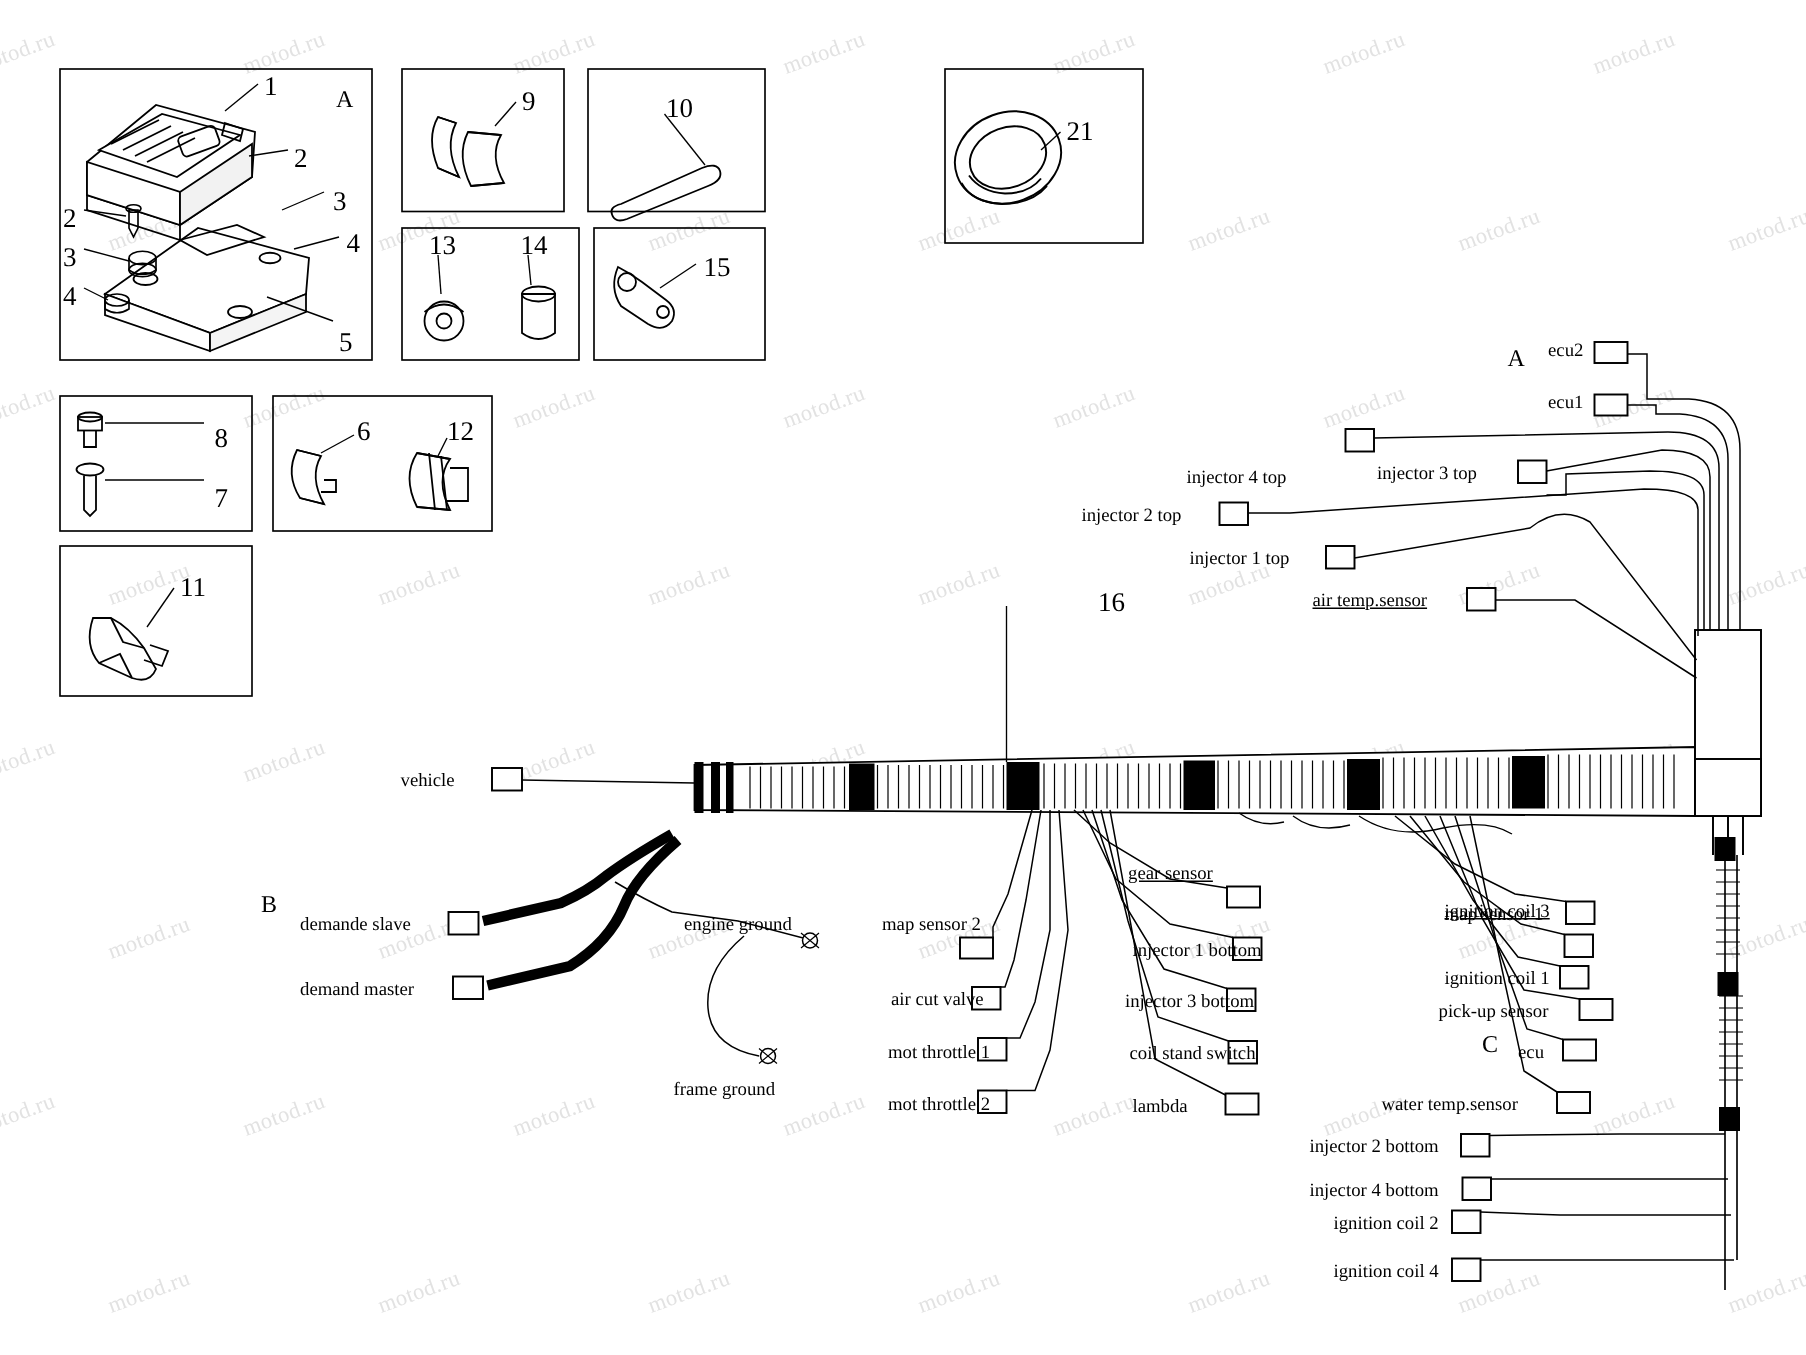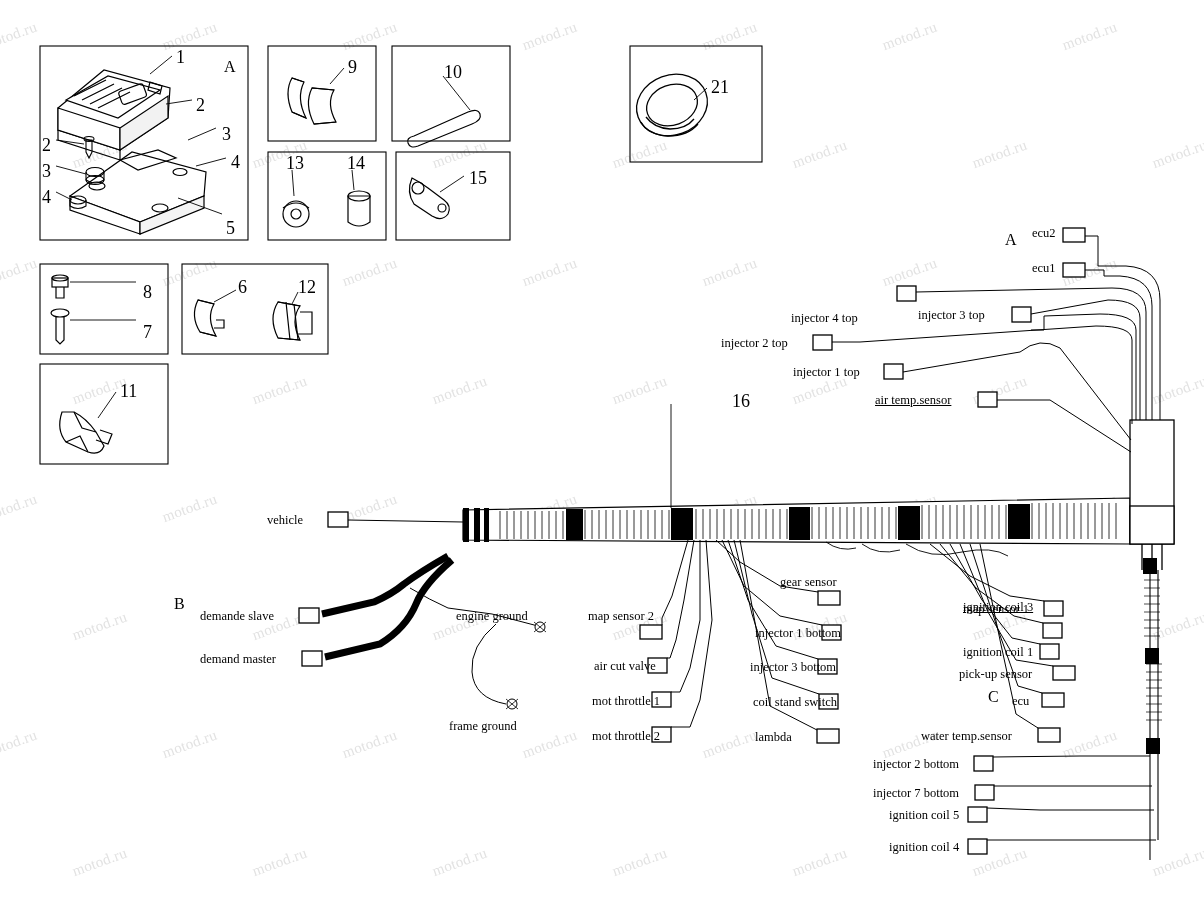--- a/index.html
+++ b/index.html
@@ -476,31 +476,31 @@
       <div class="lbl" style="left: 721px; top: 336px;">injector 2 top</div>
       <div class="lbl" style="left: 793px; top: 365px;">injector 1 top</div>
       <div class="lbl" style="left: 875px; top: 393px; text-decoration: underline;">air temp.sensor</div>
       <div class="lbl" style="left: 267px; top: 513px;">vehicle</div>
       <div class="lbl" style="left: 200px; top: 609px;">demande slave</div>
       <div class="lbl" style="left: 200px; top: 652px;">demand master</div>
       <div class="lbl" style="left: 588px; top: 609px;">map sensor 2</div>
       <div class="lbl" style="left: 594px; top: 659px;">air cut valve</div>
       <div class="lbl" style="left: 592px; top: 694px;">mot throttle 1</div>
       <div class="lbl" style="left: 592px; top: 729px;">mot throttle 2</div>
-      <div class="lbl" style="left: 780px; top: 575px;">gear sensor</div>
+      <div class="lbl" style="left: 752px; top: 575px; text-decoration: underline;">gear sensor</div>
       <div class="lbl" style="left: 755px; top: 626px;">injector 1 bottom</div>
       <div class="lbl" style="left: 750px; top: 660px;">injector 3 bottom</div>
       <div class="lbl" style="left: 753px; top: 695px;">coil stand switch</div>
       <div class="lbl" style="left: 755px; top: 730px;">lambda</div>
       <div class="lbl" style="left: 963px; top: 602px;">map sensor 1</div>
       <div class="lbl" style="left: 963px; top: 600px; text-decoration: underline;">ignition coil 3</div>
       <div class="lbl" style="left: 963px; top: 645px;">ignition coil 1</div>
       <div class="lbl" style="left: 959px; top: 667px; text-align: center;">pick-up sensor</div>
       <div class="lbl" style="left: 1012px; top: 694px;">ecu</div>
       <div class="lbl" style="left: 921px; top: 729px;">water temp.sensor</div>
       <div class="lbl" style="left: 873px; top: 757px;">injector 2 bottom</div>
-      <div class="lbl" style="left: 873px; top: 786px;">injector 7 bottom</div>
-      <div class="lbl" style="left: 889px; top: 808px;">ignition coil 5</div>
+      <div class="lbl" style="left: 873px; top: 786px;">injector 4 bottom</div>
+      <div class="lbl" style="left: 889px; top: 808px;">ignition coil 2</div>
       <div class="lbl" style="left: 889px; top: 840px;">ignition coil 4</div>
       <div class="lbl" style="left: 456px; top: 609px;">engine ground</div>
       <div class="lbl" style="left: 449px; top: 719px;">frame ground</div>
     </div>
 </div>
 
 </body></html>

